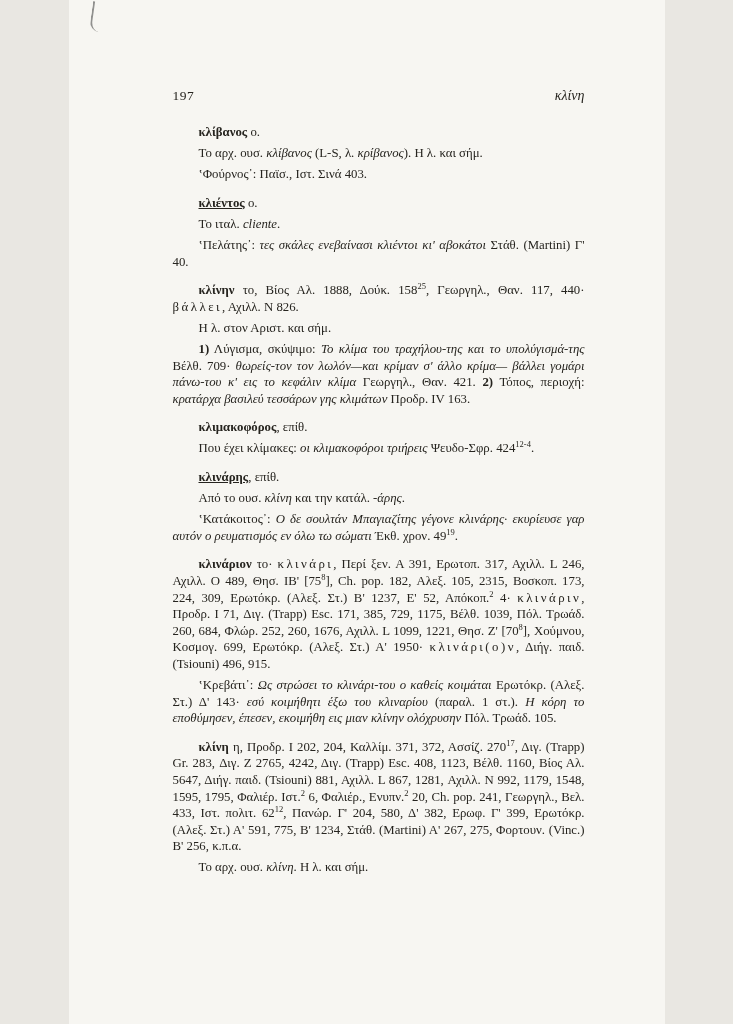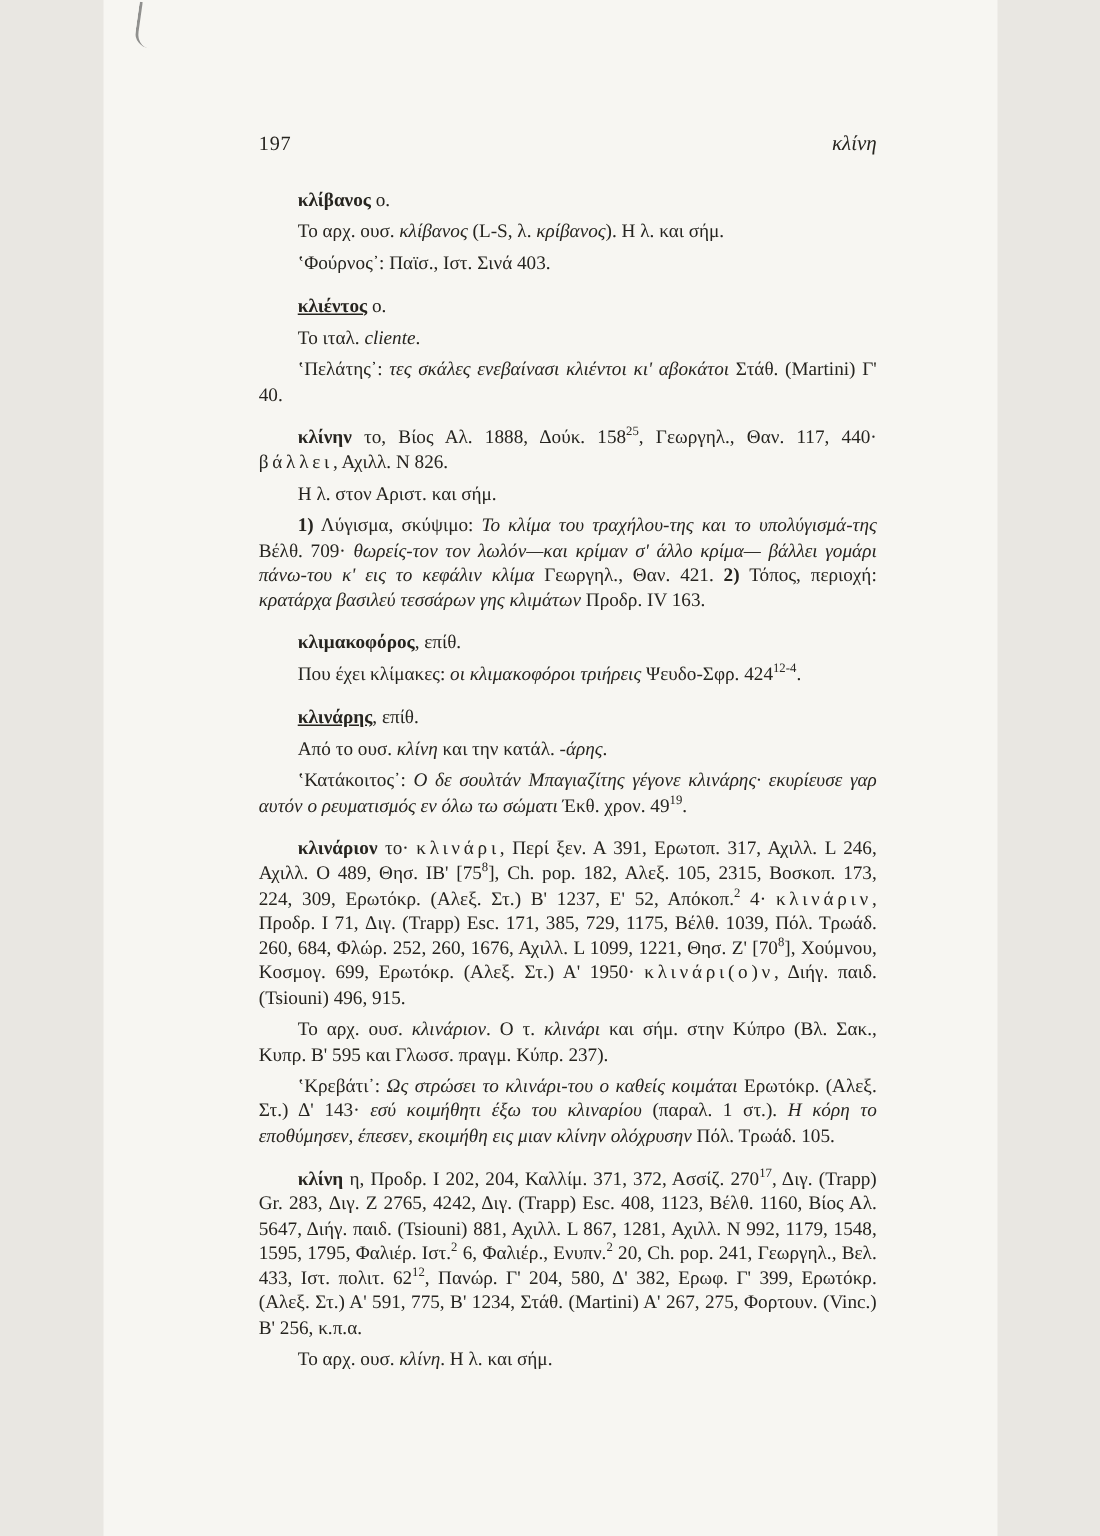--- a/index.html
+++ b/index.html
@@ -80,18 +80,17 @@
       <p class=""><span class="s-n">ʽΠελάτης᾽: </span><span class="s-i">τες σκάλες ενεβαίνασι κλιέντοι κι' αβοκάτοι </span><span class="s-n">Στάθ. (Martini) Γ' 40.</span></p>
       <p class="entry"><span class="s-b">κλίνην</span><span class="s-n"> το, Βίος Αλ. 1888, Δούκ. 158</span><sup class="s-sup">25</sup><span class="s-n">, Γεωργηλ., Θαν. 117, 440· </span><span class="s-sp">βάλλει</span><span class="s-n">, Αχιλλ. N 826.</span></p>
       <p class=""><span class="s-n">Η λ. στον Αριστ. και σήμ.</span></p>
       <p class=""><span class="s-b">1)</span><span class="s-n"> Λύγισμα, σκύψιμο: </span><span class="s-i">Το κλίμα του τραχήλου-της και το υπολύγισμά-της </span><span class="s-n">Βέλθ. 709· </span><span class="s-i">θωρείς-τον τον λωλόν—και κρίμαν σ' άλλο κρίμα— βάλλει γομάρι πάνω-του κ' εις το κεφάλιν κλίμα </span><span class="s-n">Γεωργηλ., Θαν. 421. </span><span class="s-b">2)</span><span class="s-n"> Τόπος, περιοχή: </span><span class="s-i">κρατάρχα βασιλεύ τεσσάρων γης κλιμάτων </span><span class="s-n">Προδρ. IV 163.</span></p>
       <p class="entry"><span class="s-b">κλιμακοφόρος</span><span class="s-n">, επίθ.</span></p>
       <p class=""><span class="s-n">Που έχει κλίμακες: </span><span class="s-i">οι κλιμακοφόροι τριήρεις </span><span class="s-n">Ψευδο-Σφρ. 424</span><sup class="s-sup">12-4</sup><span class="s-n">.</span></p>
       <p class="entry"><span class="s-bu">κλινάρης</span><span class="s-n">, επίθ.</span></p>
       <p class=""><span class="s-n">Από το ουσ. </span><span class="s-i">κλίνη</span><span class="s-n"> και την κατάλ. </span><span class="s-i">-άρης</span><span class="s-n">.</span></p>
       <p class=""><span class="s-n">ʽΚατάκοιτος᾽: </span><span class="s-i">Ο δε σουλτάν Μπαγιαζίτης γέγονε κλινάρης· εκυρίευσε γαρ αυτόν ο ρευματισμός εν όλω τω σώματι </span><span class="s-n">Έκθ. χρον. 49</span><sup class="s-sup">19</sup><span class="s-n">.</span></p>
       <p class="entry"><span class="s-b">κλινάριον</span><span class="s-n"> το· </span><span class="s-sp">κλινάρι</span><span class="s-n">, Περί ξεν. Α 391, Ερωτοπ. 317, Αχιλλ. L 246, Αχιλλ. O 489, Θησ. ΙΒ' [75</span><sup class="s-sup">8</sup><span class="s-n">], Ch. pop. 182, Αλεξ. 105, 2315, Βοσκοπ. 173, 224, 309, Ερωτόκρ. (Αλεξ. Στ.) Β' 1237, Ε' 52, Απόκοπ.</span><sup class="s-sup">2</sup><span class="s-n"> 4· </span><span class="s-sp">κλινάριν</span><span class="s-n">, Προδρ. I 71, Διγ. (Trapp) Esc. 171, 385, 729, 1175, Βέλθ. 1039, Πόλ. Τρωάδ. 260, 684, Φλώρ. 252, 260, 1676, Αχιλλ. L 1099, 1221, Θησ. Ζ' [70</span><sup class="s-sup">8</sup><span class="s-n">], Χούμνου, Κοσμογ. 699, Ερωτόκρ. (Αλεξ. Στ.) Α' 1950· </span><span class="s-sp">κλινάρι(ο)ν</span><span class="s-n">, Διήγ. παιδ. (Tsiouni) 496, 915.</span></p>
-      <p class=""><span class="s-n">Το αρχ. ουσ. </span><span class="s-i">κλινάριον</span><span class="s-n">. Ο τ. </span><span class="s-i">κλινάρι</span><span class="s-n"> και σήμ. στην Κύπρο (Βλ. Σακ., Κυπρ. Β' 595 και Γλωσσ. πραγμ. Κύπρ. 237).</span></p>
       <p class=""><span class="s-n">ʽΚρεβάτι᾽: </span><span class="s-i">Ως στρώσει το κλινάρι-του ο καθείς κοιμάται </span><span class="s-n">Ερωτόκρ. (Αλεξ. Στ.) Δ' 143· </span><span class="s-i">εσύ κοιμήθητι έξω του κλιναρίου </span><span class="s-n">(παραλ. 1 στ.). </span><span class="s-i">Η κόρη το εποθύμησεν, έπεσεν, εκοιμήθη εις μιαν κλίνην ολόχρυσην </span><span class="s-n">Πόλ. Τρωάδ. 105.</span></p>
       <p class="entry"><span class="s-b">κλίνη</span><span class="s-n"> η, Προδρ. I 202, 204, Καλλίμ. 371, 372, Ασσίζ. 270</span><sup class="s-sup">17</sup><span class="s-n">, Διγ. (Trapp) Gr. 283, Διγ. Ζ 2765, 4242, Διγ. (Trapp) Esc. 408, 1123, Βέλθ. 1160, Βίος Αλ. 5647, Διήγ. παιδ. (Tsiouni) 881, Αχιλλ. L 867, 1281, Αχιλλ. N 992, 1179, 1548, 1595, 1795, Φαλιέρ. Ιστ.</span><sup class="s-sup">2</sup><span class="s-n"> 6, Φαλιέρ., Ενυπν.</span><sup class="s-sup">2</sup><span class="s-n"> 20, Ch. pop. 241, Γεωργηλ., Βελ. 433, Ιστ. πολιτ. 62</span><sup class="s-sup">12</sup><span class="s-n">, Πανώρ. Γ' 204, 580, Δ' 382, Ερωφ. Γ' 399, Ερωτόκρ. (Αλεξ. Στ.) Α' 591, 775, Β' 1234, Στάθ. (Martini) Α' 267, 275, Φορτουν. (Vinc.) Β' 256, κ.π.α.</span></p>
       <p class=""><span class="s-n">Το αρχ. ουσ. </span><span class="s-i">κλίνη</span><span class="s-n">. Η λ. και σήμ.</span></p>
     </div>
 </div>
 
 </body></html>

